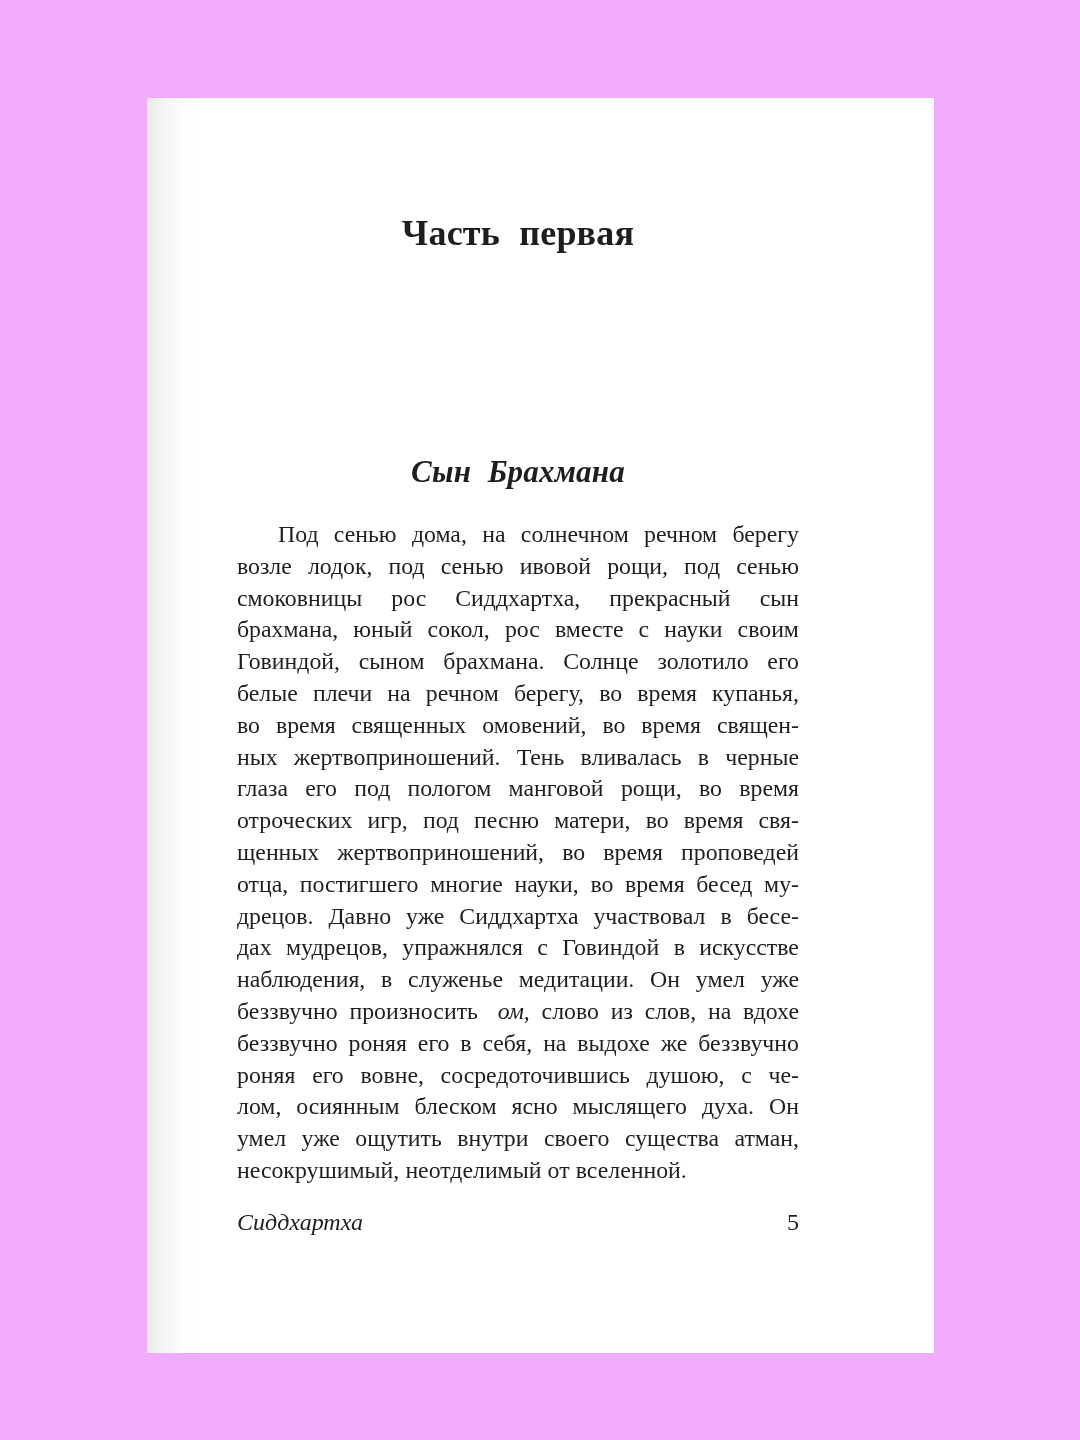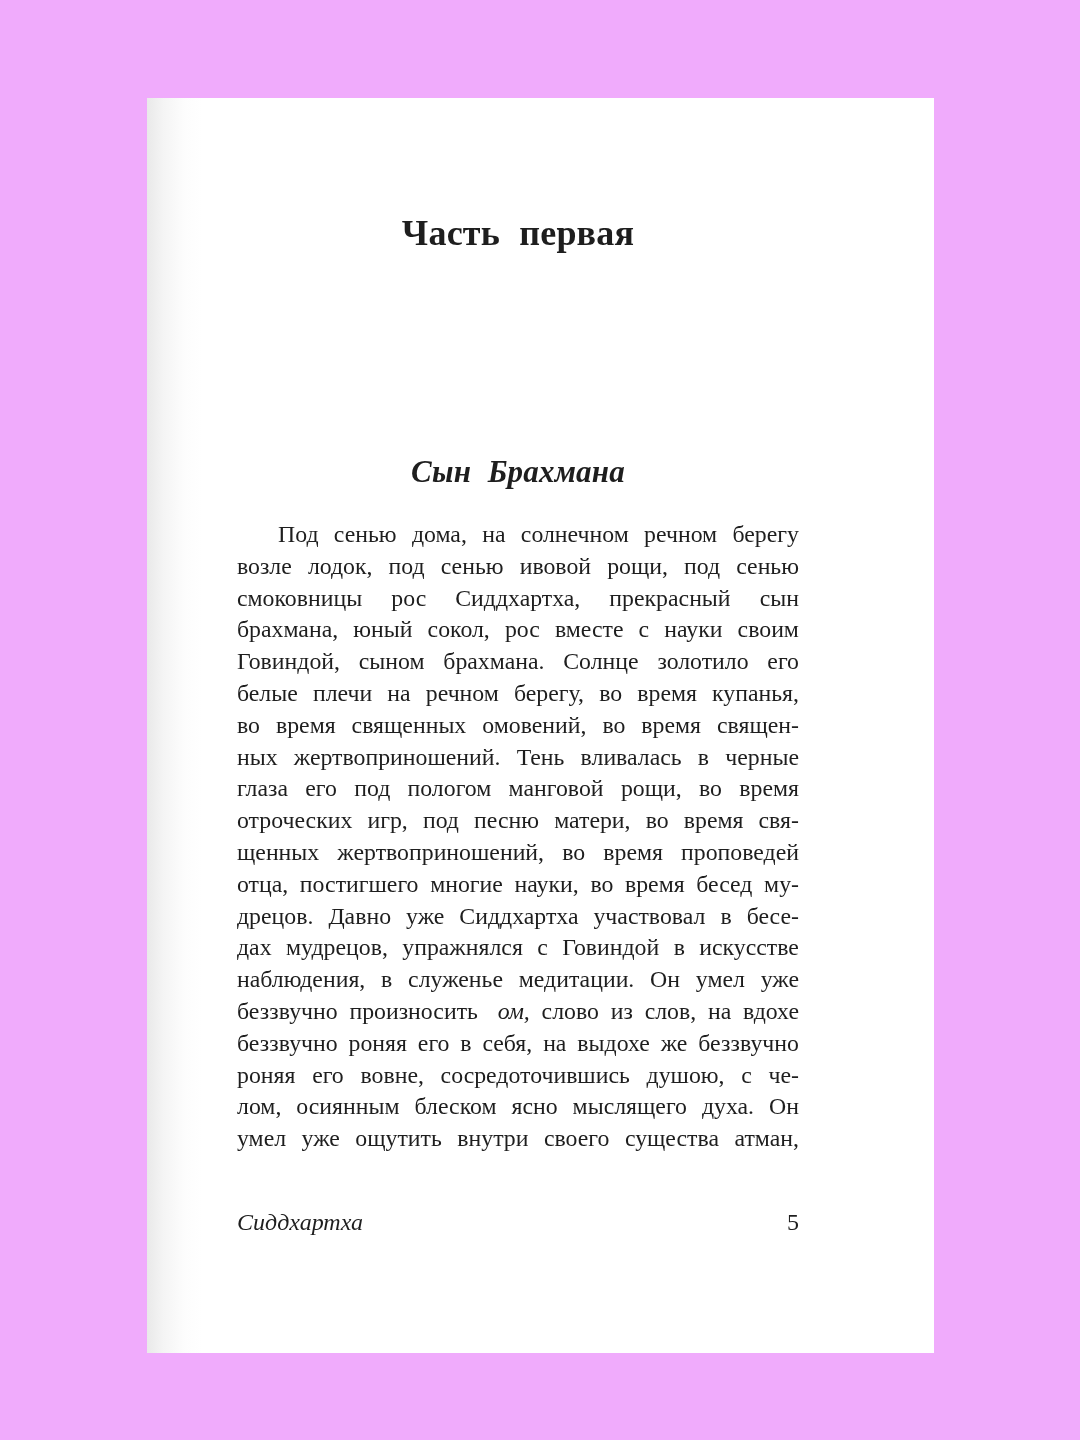--- a/index.html
+++ b/index.html
@@ -291,20 +291,26 @@
           </div>
           <div class="line">
             <span>умел</span>
             <span>уже</span>
             <span>ощутить</span>
             <span>внутри</span>
             <span>своего</span>
             <span>существа</span>
             <span>атман,</span>
           </div>
+          <div class="line last">
+            <span>несокрушимый,</span>
+            <span>неотделимый</span>
+            <span>от</span>
+            <span>вселенной.</span>
+          </div>
         </div>
 
       <div class="running-footer">
         <span class="book-title">Сиддхартха</span>
         <span class="page-number">5</span>
       </div>
 
     </div>
   </div>
 </div>

